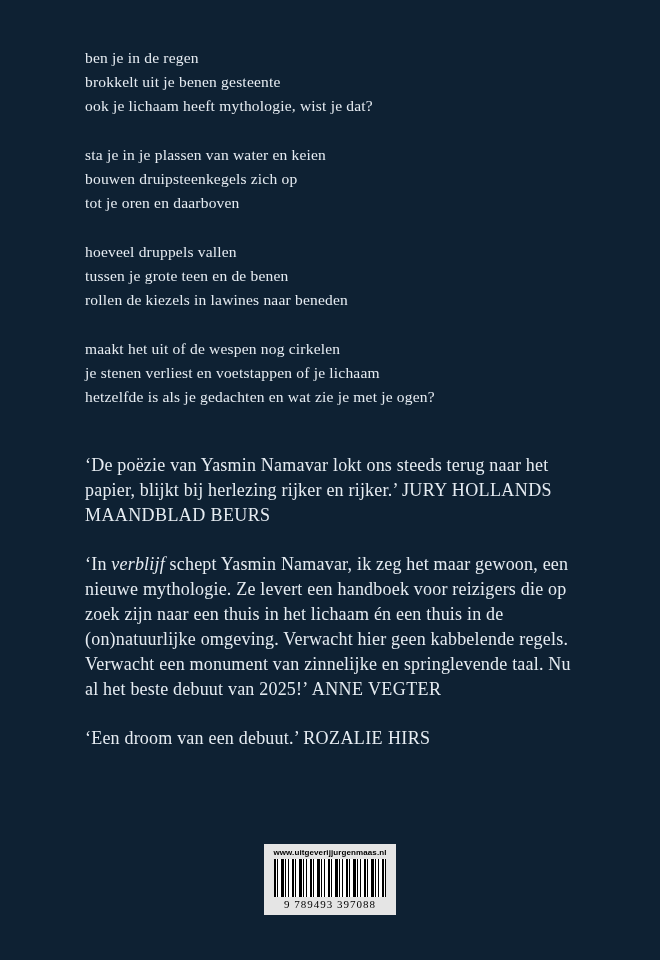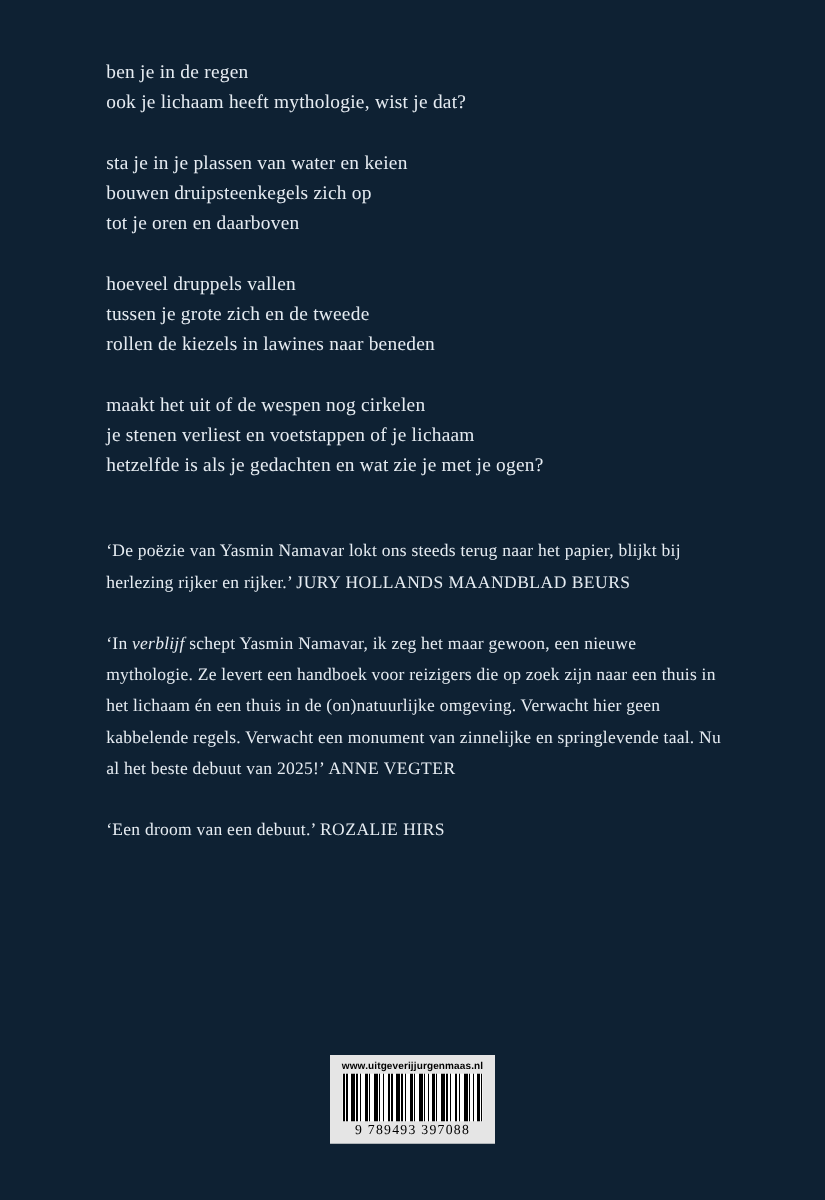--- a/index.html
+++ b/index.html
@@ -29,21 +29,21 @@
   .poem .line {
     font-size: 15.5px;
     line-height: 24px;
     letter-spacing: 0.2px;
   }
   .quotes {
     margin-top: 44px;
   }
   .quote {
     margin: 0 0 24px 0;
-    font-size: 14px;
+    font-size: 18px;
     line-height: 25px;
     letter-spacing: 0.2px;
   }
   .quote em {
     font-style: italic;
   }
   .attribution {
     letter-spacing: 0.4px;
   }
   .barcode-box {
@@ -94,30 +94,31 @@
 </style>
 </head>
 <body>
 
 <div class="cover">
   <div class="content">
 
     <div class="poem">
       <div class="stanza">
         <div class="line">ben je in de regen</div>
+        <div class="line">brokkelt uit je benen gesteente</div>
         <div class="line">ook je lichaam heeft mythologie, wist je dat?</div>
       </div>
       <div class="stanza">
         <div class="line">sta je in je plassen van water en keien</div>
         <div class="line">bouwen druipsteenkegels zich op</div>
         <div class="line">tot je oren en daarboven</div>
       </div>
       <div class="stanza">
         <div class="line">hoeveel druppels vallen</div>
-        <div class="line">tussen je grote zich en de tweede</div>
+        <div class="line">tussen je grote teen en de benen</div>
         <div class="line">rollen de kiezels in lawines naar beneden</div>
       </div>
       <div class="stanza">
         <div class="line">maakt het uit of de wespen nog cirkelen</div>
         <div class="line">je stenen verliest en voetstappen of je lichaam</div>
         <div class="line">hetzelfde is als je gedachten en wat zie je met je ogen?</div>
       </div>
     </div>
 
     <div class="quotes">

